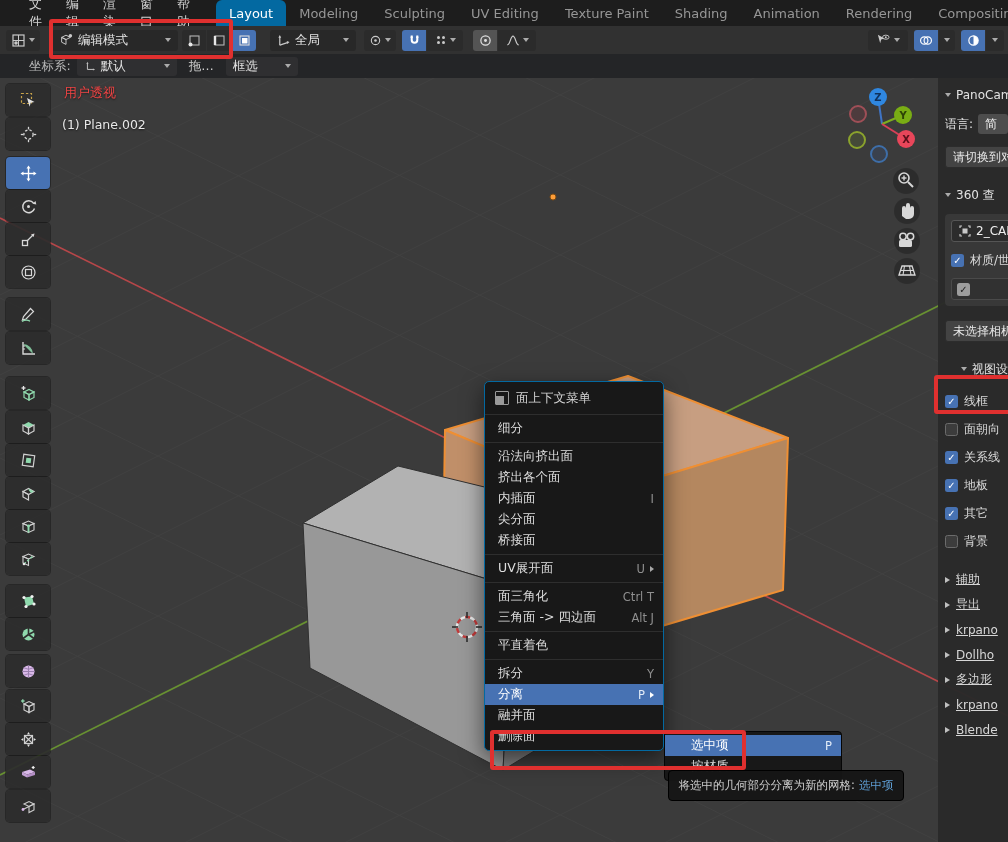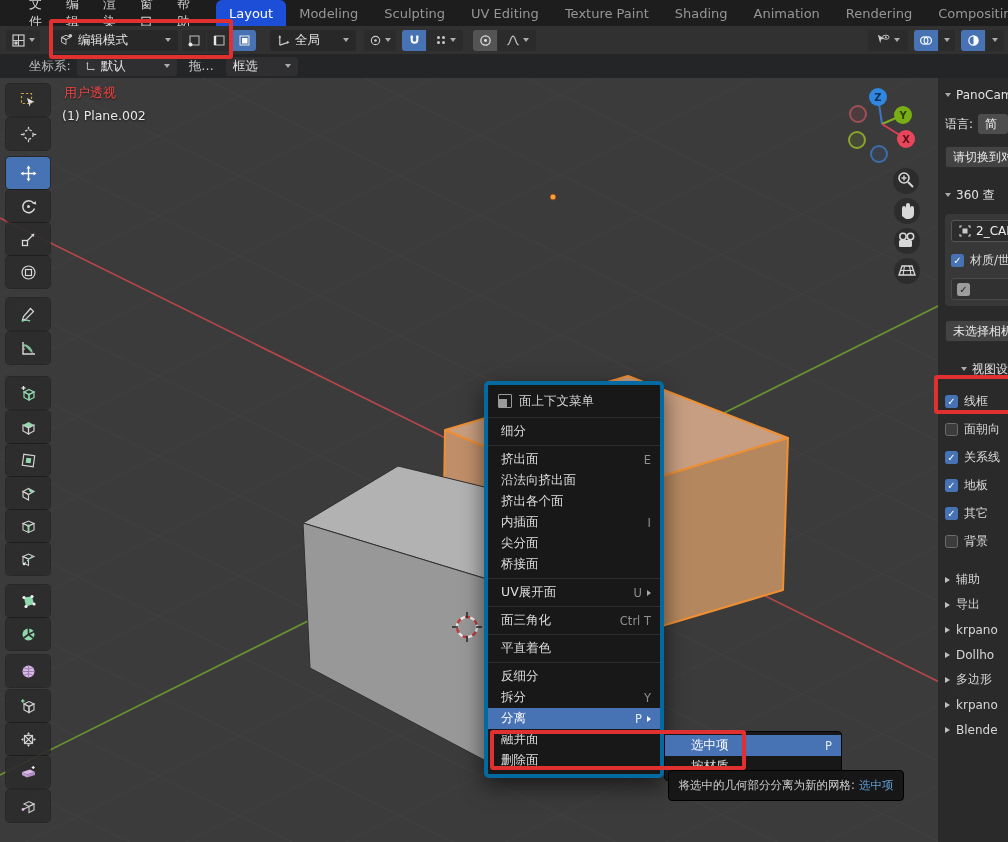--- a/index.html
+++ b/index.html
@@ -5,21 +5,21 @@
   html,body{margin:0;padding:0;background:#222;}
   body{width:1008px;height:842px;position:relative;overflow:hidden;
        font-family:"DejaVu Sans","Liberation Sans",sans-serif;
        -webkit-font-smoothing:antialiased;}
   
   .row1{position:absolute;top:0;left:0;right:0;height:26px;background:#1d1d1d;display:flex;align-items:center;z-index:8;}
   .logo{width:18px;height:16px;margin:0 8px 0 9px;}
   .tmenu{color:#d3d3d3;font-size:13px;padding:0 12px;cursor:default;}
   .tabs{display:flex;height:26px;margin-left:14px;}
   .tab{color:#969696;font-size:13px;padding:0 13px;display:flex;align-items:center;border-radius:6px 6px 0 0;white-space:nowrap;}
-  .tab.active{background:#1d4ed8;color:#fff;}
+  .tab.active{background:#0369a1;color:#fff;}
   
   .row2{position:absolute;top:26px;left:0;right:0;height:28px;background:#313131;display:flex;align-items:center;padding-left:6px;z-index:8;}
   .row3{position:absolute;top:54px;left:0;right:0;height:24px;background:#242527;display:flex;align-items:center;z-index:8;}
   .field{background:#282828;border-radius:3px;height:21px;display:flex;align-items:center;gap:5px;padding:0 7px;color:#e4e4e4;font-size:12.5px;white-space:nowrap;}
   .field3{background:#2f2f31;}
   .carD{width:0;height:0;border-left:3.5px solid transparent;border-right:3.5px solid transparent;border-top:4.5px solid #ababab;}
   .carR{width:0;height:0;border-top:3.5px solid transparent;border-bottom:3.5px solid transparent;border-left:5px solid #c0c0c0;}
   .btn24{width:24px;height:21px;border-radius:3px;display:flex;align-items:center;justify-content:center;background:#2b2b2b;}
   .blue{background:#4772b3 !important;}
   .pressed{background:#545454 !important;}
@@ -40,23 +40,23 @@
   .sidebar{position:absolute;top:78px;right:0;width:70px;height:764px;background:rgba(41,41,41,.97);z-index:6;overflow:hidden;padding:8px 0 0 7px;box-sizing:border-box;}
   .sb-h{display:flex;align-items:center;gap:5px;color:#e2e2e2;font-size:12px;height:18px;white-space:nowrap;}
   .sb-row{display:flex;align-items:center;gap:5px;white-space:nowrap;}
   .sb-field{background:#4d4d4d;border-radius:3px;height:20px;display:flex;align-items:center;padding:0 7px;color:#f0f0f0;font-size:12px;}
   .sb-btn{background:#434343;border:1px solid #2c2c2c;border-radius:3px;height:22px;display:flex;align-items:center;padding:0 7px;color:#e8e8e8;font-size:12px;width:92px;box-sizing:border-box;white-space:nowrap;}
   .sb-box{background:#383838;border-radius:4px;padding:6px;margin-top:10px;width:100px;box-sizing:border-box;}
   .cb{width:13px;height:13px;border-radius:2.5px;background:#4772b3;flex:0 0 13px;display:flex;align-items:center;justify-content:center;color:#fff;font-size:10px;line-height:13px;}
   .cb.off{background:#3c3c3c;border:1px solid #6b6b6b;box-sizing:border-box;color:transparent;}
   .cb.gray{background:#9d9d9d;color:#222;}
   .sb-check{display:flex;align-items:center;gap:6px;height:20px;margin-bottom:8px;color:#dcdcdc;font-size:12px;white-space:nowrap;}
-  .sb-col{display:flex;align-items:center;gap:6px;height:25px;color:#d6d6d6;font-size:12px;white-space:nowrap;}
-  
-  .ctx{position:absolute;left:484px;top:381px;width:180px;background:#181818;border:4px solid #0369a1;border-radius:5px;box-shadow:0 8px 22px rgba(0,0,0,.55);padding:3px 0;z-index:10;box-sizing:border-box;}
+  .sb-col{display:flex;align-items:center;gap:6px;height:25px;color:#d6d6d6;font-size:12px;white-space:nowrap;text-decoration:underline;}
+  
+  .ctx{position:absolute;left:484px;top:381px;width:180px;background:#181818;border:1px solid #0369a1;border-radius:5px;box-shadow:0 8px 22px rgba(0,0,0,.55);padding:3px 0;z-index:10;box-sizing:border-box;}
   .ctx-h{display:flex;align-items:center;gap:7px;height:26px;padding:0 10px;color:#d2d2d2;font-size:12.5px;}
   .faceic{width:12px;height:12px;position:relative;border:1px solid #9a9a9a;border-radius:1px;}
   .faceic::after{content:"";position:absolute;left:0;bottom:0;width:8px;height:8px;background:#9a9a9a;}
   .mi{display:flex;align-items:center;height:21px;padding:0 9px 0 13px;font-size:12.5px;color:#dedede;white-space:nowrap;}
   .mi .lbl{flex:1;}
   .mi .sc{color:#8f8f8f;font-size:11.5px;margin-left:8px;}
   .mi .arr{width:0;height:0;border-top:3.5px solid transparent;border-bottom:3.5px solid transparent;border-left:4.5px solid #a8a8a8;margin-left:5px;}
   .mi.hl{background:#4772b3;color:#fff;}
   .mi.hl .sc{color:#e3ecf8;}
   .mi.hl .arr{border-left-color:#fff;}
@@ -325,21 +325,21 @@
     <span class="carD"></span>
   </div>
   <span class="lab3" style="margin-left:12px;color:#cfcfcf;">拖…</span>
   <div class="field field3" style="width:58px;margin-left:12px;height:19px;">
     <span style="flex:1">框选</span>
     <span class="carD"></span>
   </div>
 </div>
 
 <div class="vplabel" style="left:64px;top:84px;">用户透视</div>
-<div class="vplabel" style="left:62px;top:108px;font-size:12.5px;color:#e8e8e8;">(1) Plane.002</div>
+<div class="vplabel" style="left:62px;top:117px;font-size:12.5px;color:#e8e8e8;">(1) Plane.002</div>
 
 <div class="tools">
   <div class="tool" style="top:6px;">
     <svg width="17" height="17" viewBox="0 0 17 17">
       <rect x="1.5" y="1.5" width="10" height="10" fill="none" stroke="#c8a34a" stroke-width="1.2" stroke-dasharray="2.4 2"></rect>
       <path d="M7,6 L14.5,10 L10.7,10.8 L9.6,14.8 Z" fill="#e2e2e2"></path>
     </svg>
   </div>
   <div class="tool" style="top:40px;">
     <svg width="17" height="17" viewBox="0 0 17 17">
@@ -607,24 +607,20 @@
     <span class="faceic"></span>
     <span>面上下文菜单</span>
   </div>
   <div class="msep"></div>
   <div class="mi">
       <span class="lbl">细分</span>
       <span class="sc"></span>
     </div>
   <div class="msep"></div>
   <div class="mi">
-      <span class="lbl">挤出面</span>
-      <span class="sc">E</span>
-    </div>
-  <div class="mi">
       <span class="lbl">沿法向挤出面</span>
       <span class="sc"></span>
     </div>
   <div class="mi">
       <span class="lbl">挤出各个面</span>
       <span class="sc"></span>
     </div>
   <div class="mi">
       <span class="lbl">内插面</span>
       <span class="sc">I</span>
@@ -641,30 +637,30 @@
   <div class="mi">
       <span class="lbl">UV展开面</span>
       <span class="sc">U</span>
       <span class="arr"></span>
     </div>
   <div class="msep"></div>
   <div class="mi">
       <span class="lbl">面三角化</span>
       <span class="sc">Ctrl T</span>
     </div>
+  <div class="mi">
+      <span class="lbl">三角面 -&gt; 四边面</span>
+      <span class="sc">Alt J</span>
+    </div>
   <div class="msep"></div>
   <div class="mi">
       <span class="lbl">平直着色</span>
       <span class="sc"></span>
     </div>
   <div class="msep"></div>
-  <div class="mi">
-      <span class="lbl">反细分</span>
-      <span class="sc"></span>
-    </div>
   <div class="mi">
       <span class="lbl">拆分</span>
       <span class="sc">Y</span>
     </div>
   <div class="mi hl">
       <span class="lbl">分离</span>
       <span class="sc">P</span>
       <span class="arr"></span>
     </div>
   <div class="mi">

